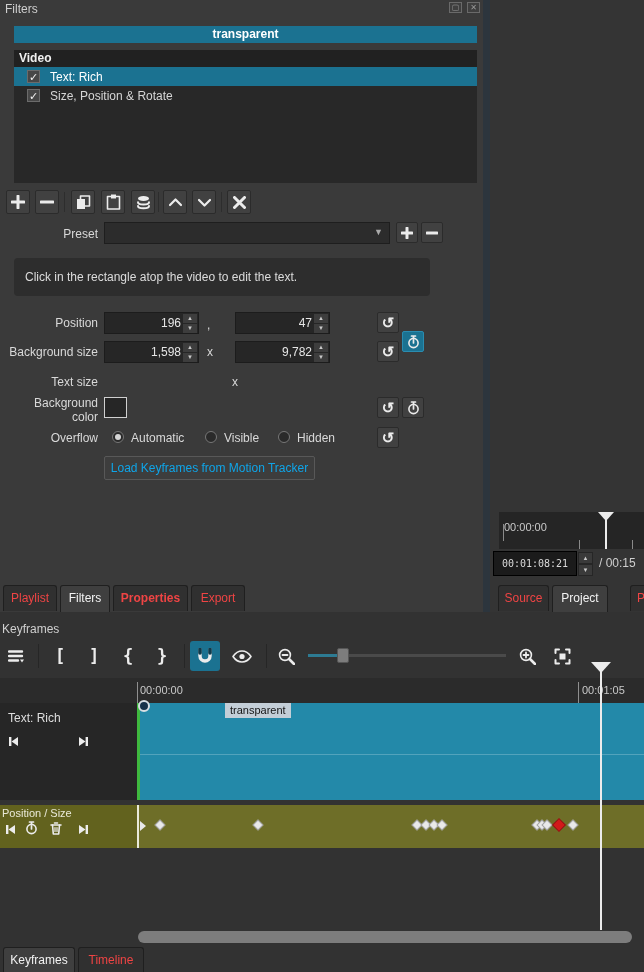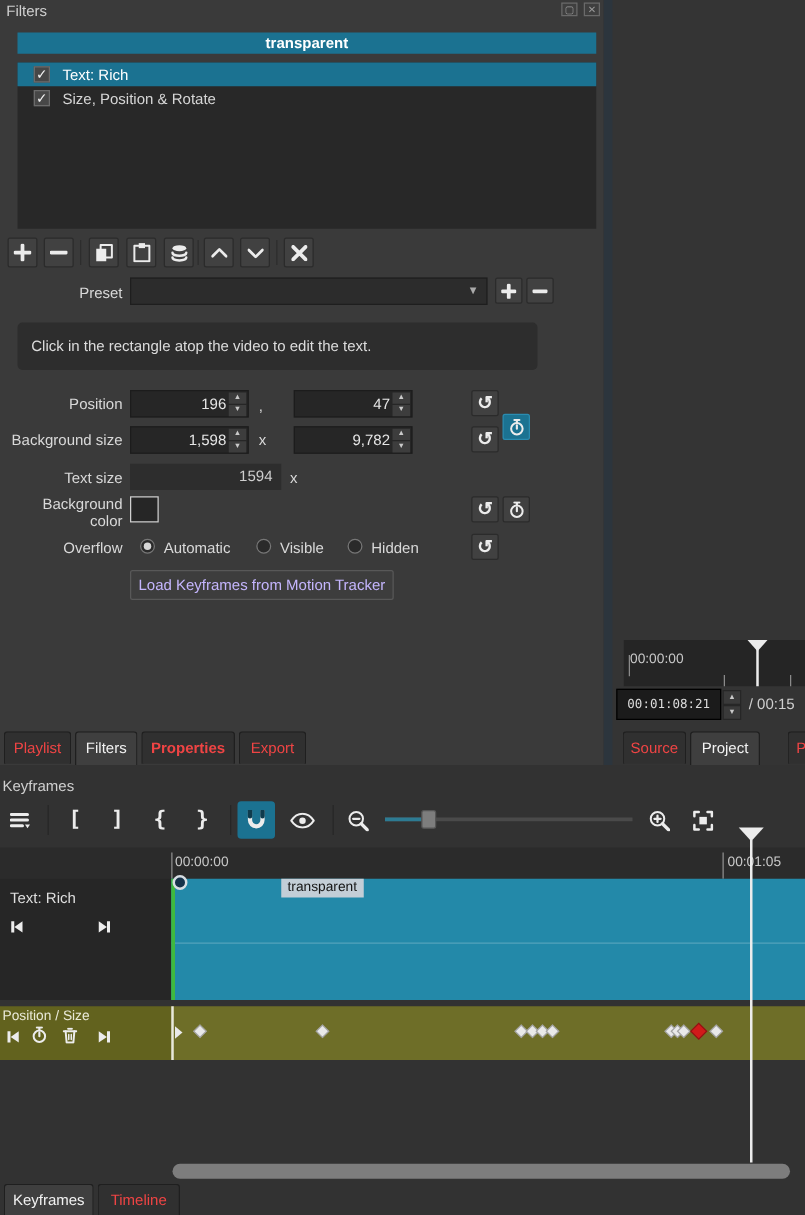--- a/index.html
+++ b/index.html
@@ -48,21 +48,21 @@
   .combo .arrow { position:absolute; right:6px; top:4px; color:#aaa; font-size:9px; }
   .hint-box { left:14px; top:258px; width:416px; height:38px; background:#2d2d2d; border-radius:4px;
      display:flex; align-items:center; padding-left:11px; color:#dcdcdc; }
 
   .swatch { position:absolute; left:104px; top:397px; width:23px; height:21px; border:1px solid #d0d0d0; background:#262626; }
   .radio { position:absolute; width:12px; height:12px; border-radius:50%; background:#2a2a2a; border:1px solid #777; }
   .radio.on::after { content:""; position:absolute; left:2px; top:2px; width:6px; height:6px; border-radius:50%; background:#d6d6d6; }
   .radio-label { position:absolute; color:#d9d9d9; }
 
   .wide-btn { left:104px; top:456px; width:211px; height:24px; background:#3d3d3d; border:1px solid #585858;
-     border-radius:2px; color:#c4b5fd; text-align:center; line-height:22px; }
+     border-radius:2px; color:#0ea5e9; text-align:center; line-height:22px; }
 
   
   .tab { position:absolute; height:26px; background:#303030; border:1px solid #1f1f1f; border-bottom:none;
      border-radius:3px 3px 0 0; text-align:center; line-height:24px; color:#ef4444; top:585px; }
   .tab.active { background:#3f3f3f; height:27px; color:#f2f2f2; }
 
   
   .p-ruler { left:9px; top:512px; width:145px; height:37px; background:#252525; }
   .p-ruler .lbl { position:absolute; left:5px; top:9px; color:#c9c9c9; font-size:11px; }
   .p-tick { position:absolute; background:#8a8a8a; width:1px; }
@@ -130,20 +130,21 @@
 <body>
 
 <div id="filters-panel" class="abs">
   <div class="abs panel-title">Filters</div>
   <div class="abs winbtn" style="left:449px;">▢</div>
   <div class="abs winbtn" style="left:467px;">✕</div>
 
   <div class="abs teal-header">transparent</div>
 
   <div class="abs filter-list">
+    <div class="flist-group">Video</div>
     <div class="flist-row sel">
       <span class="cbox">✓</span>
       <span>Text: Rich</span>
     </div>
     <div class="flist-row">
       <span class="cbox">✓</span>
       <span>Size, Position &amp; Rotate</span>
     </div>
   </div>
 
@@ -247,23 +248,20 @@
   <div class="spinbox" style="left:235px; top:341px;">
     <span class="val">9,782</span>
     <span class="spin-arrows">
         <span>▲</span>
         <span>▼</span>
       </span>
   </div>
   <div class="sqbtn reset" style="left:377px; top:341px;">↺</div>
 
   <div class="row-label" style="top:375px;">Text size</div>
-  <div class="ro-field" style="left:104px; top:371px; width:121px;">
-    <span class="val">1594</span>
-  </div>
   <div class="sep-char" style="left:232px; top:375px;">x</div>
 
   <div class="row-label" style="top:396px;padding-left:16px;">Background color</div>
   <div class="swatch"></div>
   <div class="sqbtn reset" style="left:377px; top:397px;">↺</div>
   <div class="sqbtn" style="left:402px; top:397px;">
     <svg width="13" height="14">
         <circle cx="6.5" cy="8" r="4.6"></circle>
         <path d="M4.5 1h4M6.5 1v2.4M6.5 8V5.2" stroke-width="1.7"></path>
       </svg>

